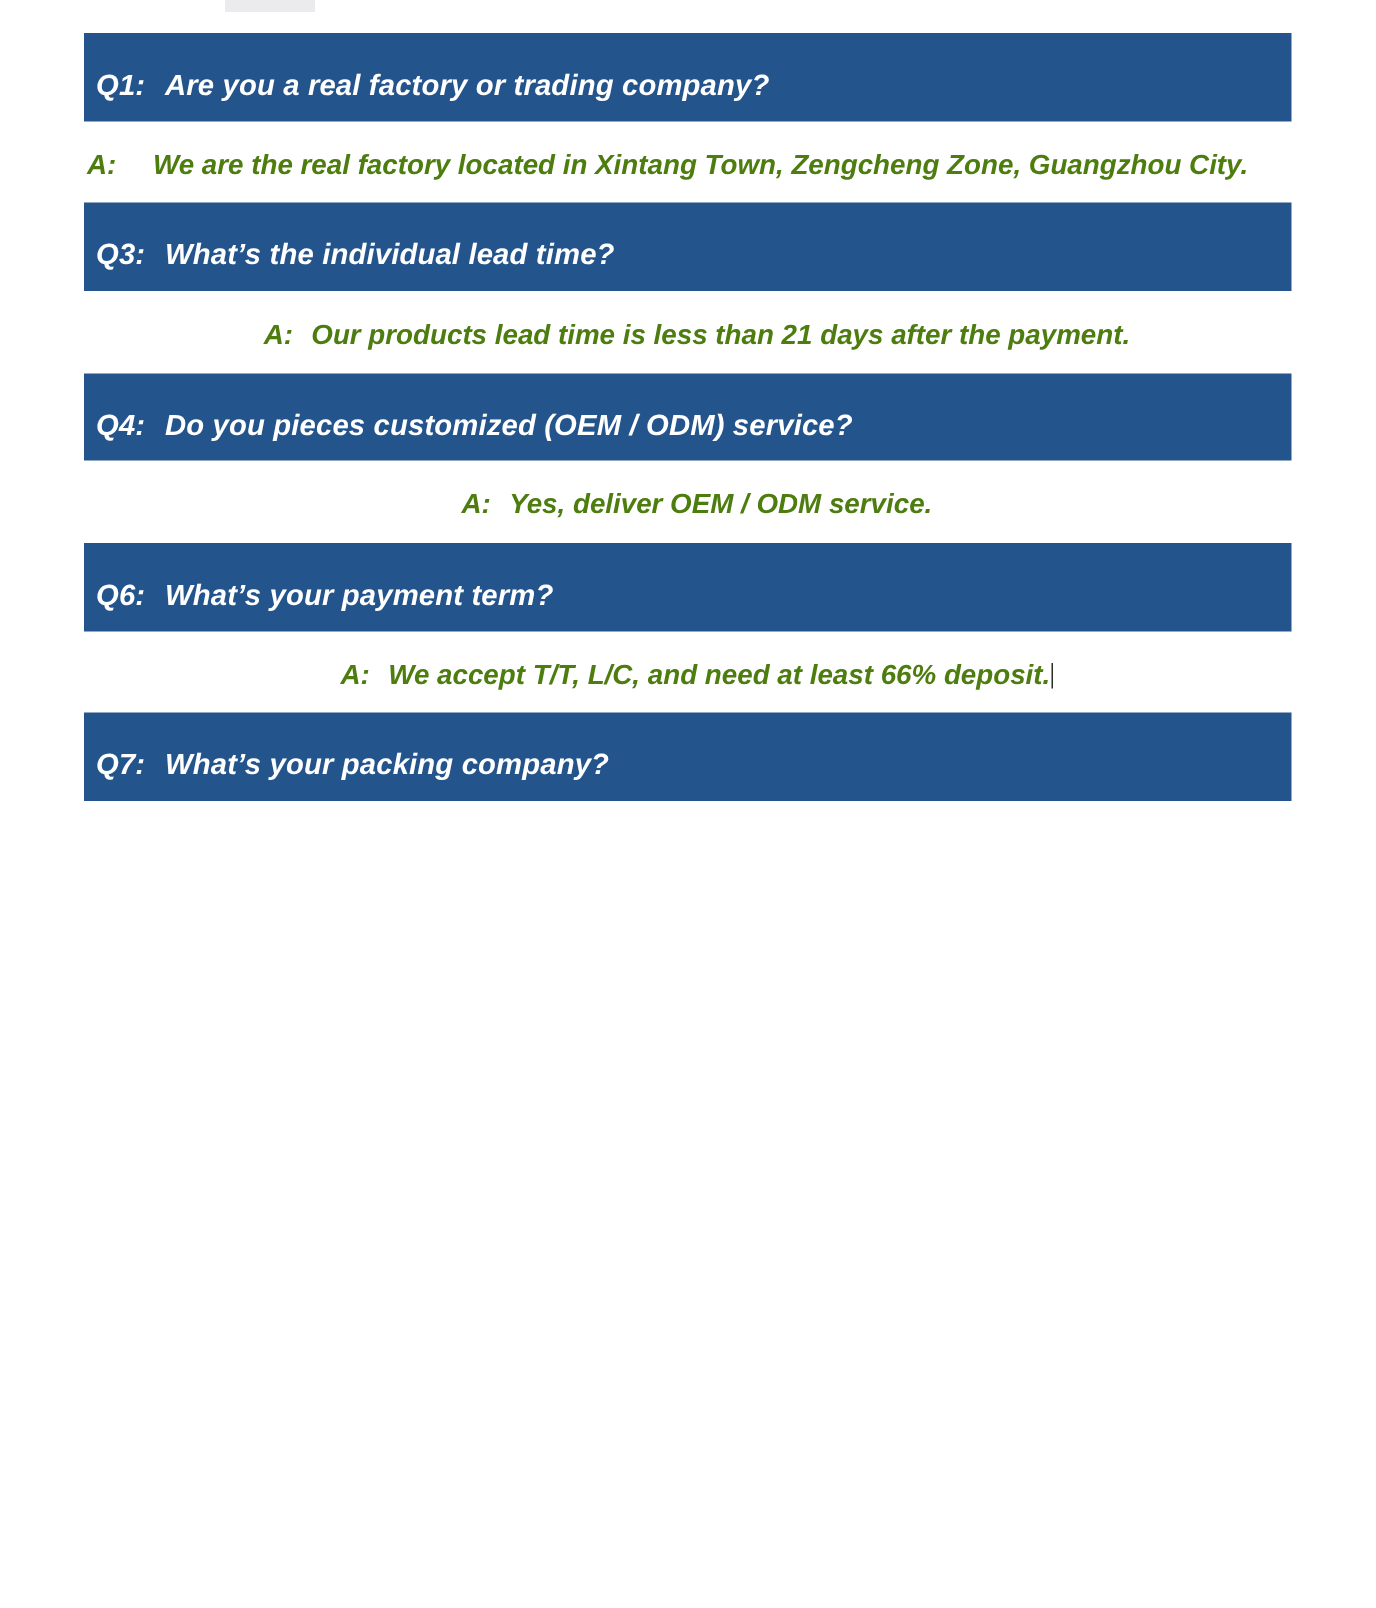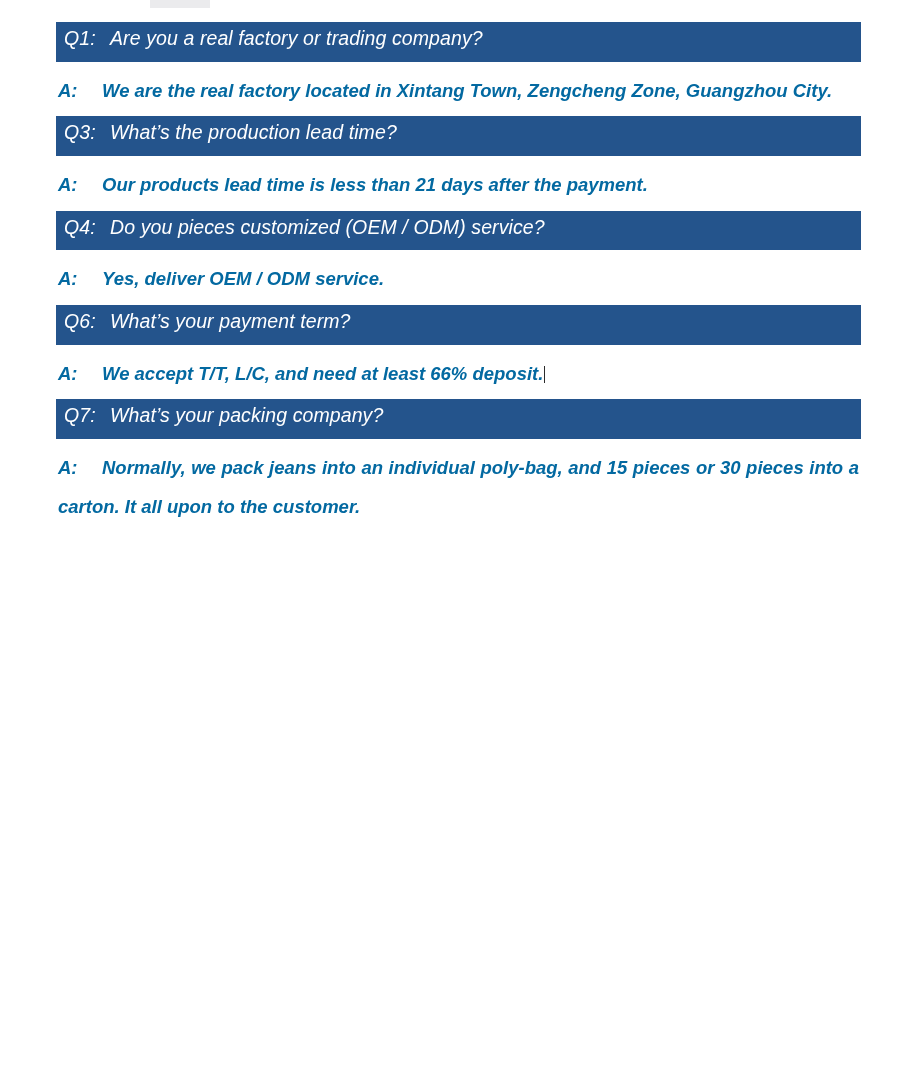--- a/index.html
+++ b/index.html
@@ -24,47 +24,47 @@
   .faq-list {
     padding-top: 22px;
   }
   .faq-item {
     margin: 0;
   }
   .q-bar {
     background: #24548c;
     color: #ffffff;
     font-style: italic;
-    font-weight: normal;
+    font-weight: bold;
     font-size: 19.5px;
     line-height: 1.0;
-    padding: 7px 0 13px 8px;
+    padding: 26px 0 13px 8px;
     margin: 0 0 0 0;
     white-space: nowrap;
     letter-spacing: 0.1px;
   }
   .q-label {
     display: inline-block;
     min-width: 46px;
   }
   .q-text {
     display: inline-block;
   }
   .answer {
     font-style: italic;
     font-weight: bold;
     font-size: 18.5px;
     line-height: 2.1;
-    color: #0369a1;
+    color: #4d7c0f;
     padding: 10px 2px 6px 2px;
     text-align: justify;
     text-justify: inter-word;
   }
   .answer.nojustify {
-    text-align: left;
+    text-align: center;
   }
   .a-label {
     display: inline-block;
     min-width: 44px;
   }
   .a-text {
     display: inline;
   }
   .caret {
     display: inline-block;
@@ -98,21 +98,21 @@
         <span class="q-label">Q1:</span><span class="q-text">Are you a real factory or trading company?</span>
       </div>
       <div class="answer">
         <span class="a-label">A:</span><span class="a-text">We are the real factory located in Xintang Town, Zengcheng Zone, Guangzhou City.</span>
       </div>
     </div>
 
 
     <div class="faq-item">
       <div class="q-bar">
-        <span class="q-label">Q3:</span><span class="q-text">What’s the production lead time?</span>
+        <span class="q-label">Q3:</span><span class="q-text">What’s the individual lead time?</span>
       </div>
       <div class="answer nojustify">
         <span class="a-label">A:</span><span class="a-text">Our products lead time is less than 21 days after the payment.</span>
       </div>
     </div>
 
     <div class="faq-item">
       <div class="q-bar">
         <span class="q-label">Q4:</span><span class="q-text">Do you pieces customized (OEM / ODM) service?</span>
       </div>
@@ -130,19 +130,16 @@
       </div>
       <div class="answer nojustify">
         <span class="a-label">A:</span><span class="a-text">We accept T/T, L/C, and need at least 66% deposit.</span><span class="caret"></span>
       </div>
     </div>
 
     <div class="faq-item">
       <div class="q-bar">
         <span class="q-label">Q7:</span><span class="q-text">What’s your packing company?</span>
       </div>
-      <div class="answer">
-        <span class="a-label">A:</span><span class="a-text">Normally, we pack jeans into an individual poly-bag, and 15 pieces or 30 pieces into a carton. It all upon to the customer.</span>
-      </div>
     </div>
 
   </div>
 </div>
 
 </body></html>

